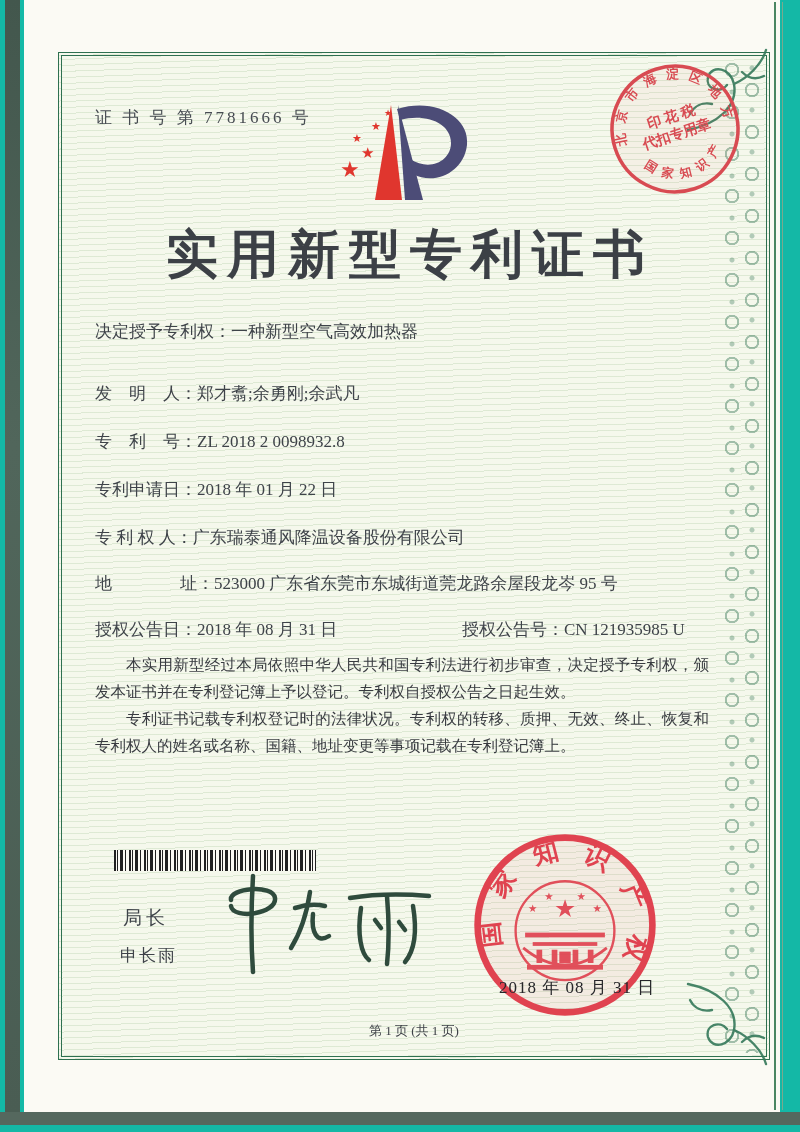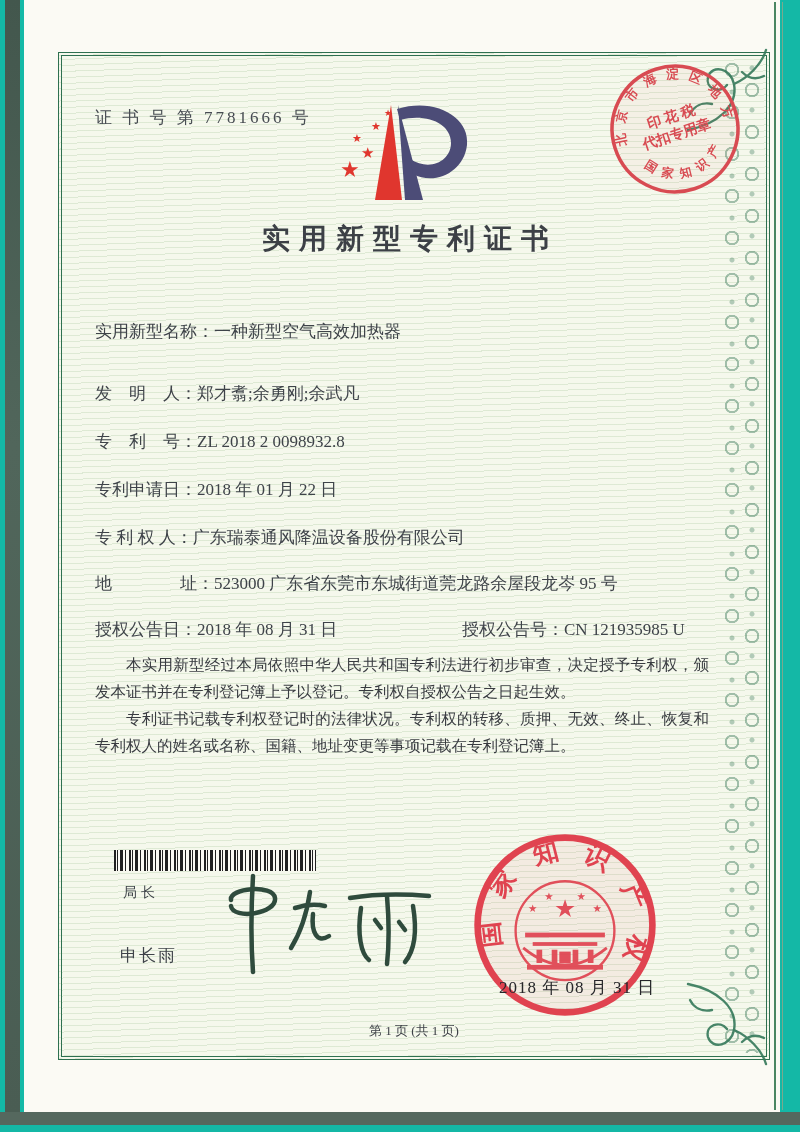--- a/index.html
+++ b/index.html
@@ -24,30 +24,30 @@
        radial-gradient(circle 4px at 31px 9px, rgba(47,112,80,.40) 2px, transparent 3px),
        radial-gradient(circle 4px at 11px 33px, rgba(47,112,80,.40) 2px, transparent 3px);
      background-size:42px 42px;}
   .flourish{position:absolute;}
   .flourish.tr{right:-8px;top:-12px;}
   .flourish.br{right:-8px;bottom:-14px;transform:scaleY(-1);}
   
   .cert-no{position:absolute;left:95px;top:106px;font-size:17px;letter-spacing:3px;color:#474c52;}
   .logo{position:absolute;left:330px;top:96px;width:150px;height:114px;}
   .title{position:absolute;left:58px;top:220px;width:704px;text-align:center;
-         font-size:28px;font-weight:700;letter-spacing:9px;color:#3c4046;}
+         font-size:52px;font-weight:700;letter-spacing:9px;color:#3c4046;}
   .frow{position:absolute;left:95px;width:640px;height:26px;font-size:17px;white-space:nowrap;}
   .frow .right2{position:absolute;left:367px;top:0;}
   .paras{position:absolute;left:95px;top:652px;width:614px;font-size:15.5px;line-height:1.74;
          text-align:justify;color:#383b40;}
   .paras p{margin:0;text-indent:2em;}
   .barcode{position:absolute;left:114px;top:850px;width:202px;height:21px;
      background:repeating-linear-gradient(90deg,#202020 0 2px,#fbfaf4 2px 3px,#202020 3px 4px,
         #fbfaf4 4px 6px,#202020 6px 9px,#fbfaf4 9px 11px,#202020 11px 12px,#fbfaf4 12px 15px);}
-  .director-title{position:absolute;left:123px;top:884px;font-size:14px;letter-spacing:4px;}
+  .director-title{position:absolute;left:123px;top:905px;font-size:19px;letter-spacing:4px;}
   .director-name{position:absolute;left:120px;top:944px;font-size:17px;letter-spacing:2px;}
   .signature{position:absolute;left:215px;top:870px;}
   .seal{position:absolute;left:470px;top:830px;}
   .seal-date{position:absolute;left:499px;top:976px;font-size:17px;color:#26262a;letter-spacing:1px;}
   .footer{position:absolute;left:62px;top:1022px;width:704px;text-align:center;font-size:13px;color:#3d4147;}
   .tax-stamp{position:absolute;left:604px;top:58px;transform:rotate(-18deg);}
 </style>
 </head>
 <body>
 
@@ -85,21 +85,21 @@
     <text x="41" y="33" font-size="11" fill="#e0362e">★</text>
     <text x="54" y="19" font-size="9" fill="#e0362e">★</text>
     <polygon points="61,8 72,103 45,103" fill="#e0362e"></polygon>
     <polygon points="68,8 93,103 75,103" fill="#4c4c77"></polygon>
     <path d="M67,12 C105,0 140,20 137,48 C134,75 105,89 83,77 L80,62 C100,75 121,64 121,46 C121,26 96,16 70,23 Z" fill="#4c4c77"></path>
   </svg>
 
   <div class="title">实用新型专利证书</div>
 
   <div class="frow" style="top:320px">
-    <span class="flabel">实用新型名称：</span><span>一种新型空气高效加热器</span>
+    <span class="flabel">决定授予专利权：</span><span>一种新型空气高效加热器</span>
   </div>
   <div class="frow" style="top:382px">
     <span class="flabel">发　明　人：</span><span>郑才翥;余勇刚;余武凡</span>
   </div>
   <div class="frow" style="top:430px">
     <span class="flabel">专　利　号：</span><span>ZL 2018 2 0098932.8</span>
   </div>
   <div class="frow" style="top:478px">
     <span class="flabel">专利申请日：</span><span>2018 年 01 月 22 日</span>
   </div>

